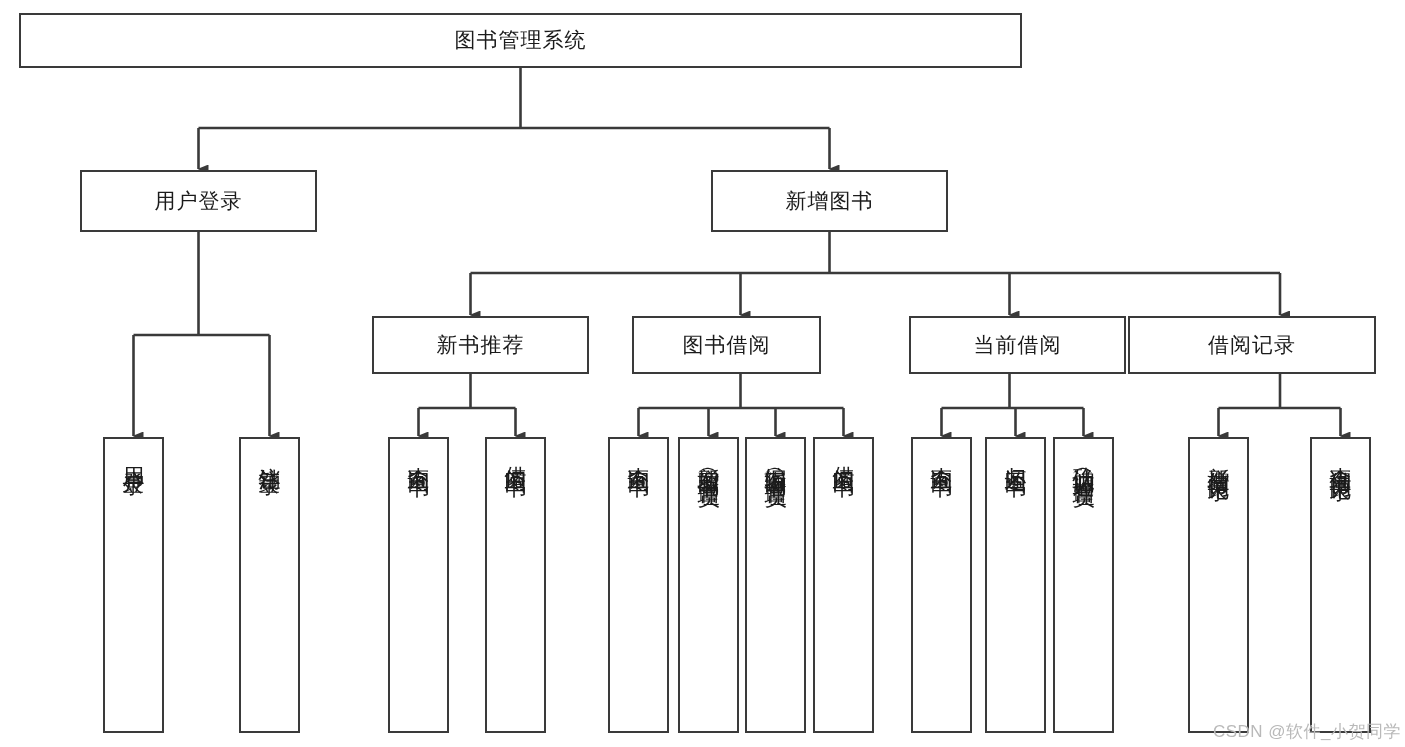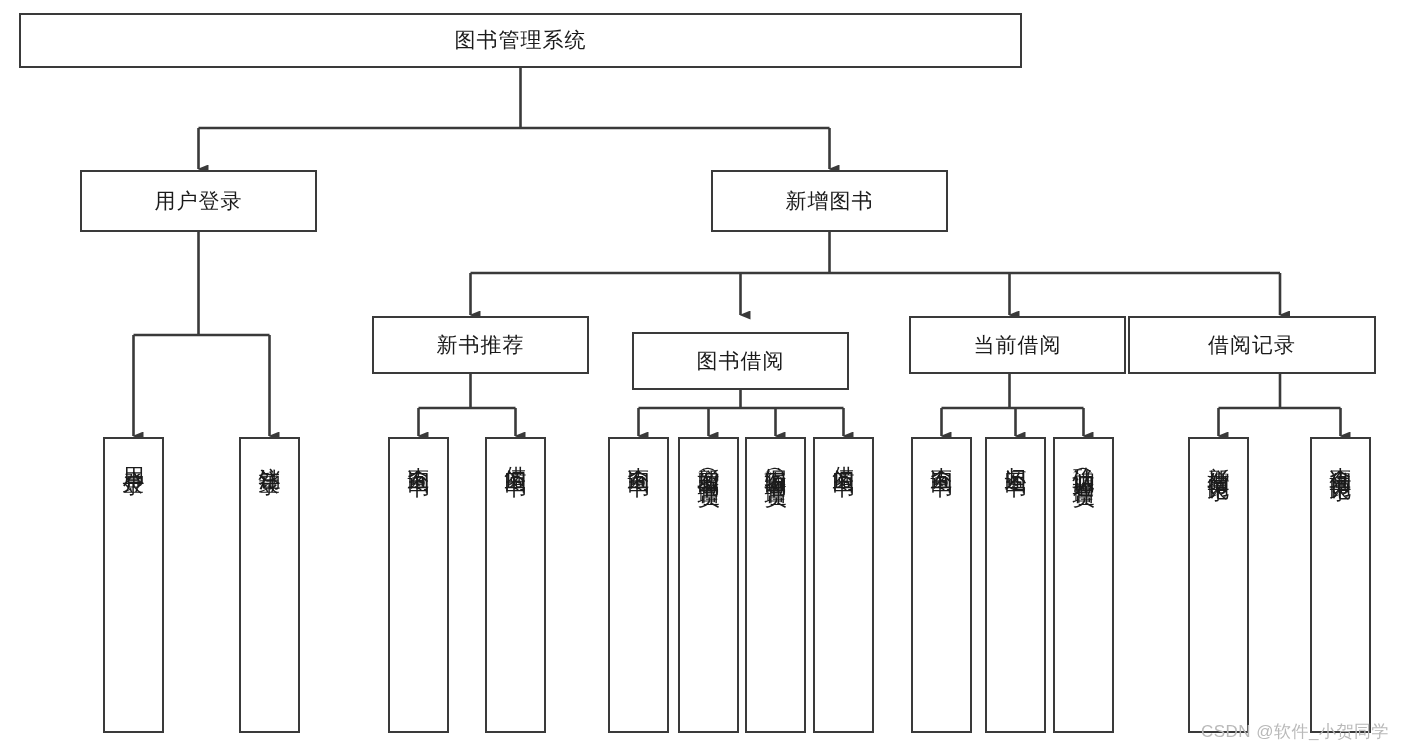--- a/index.html
+++ b/index.html
@@ -56,21 +56,21 @@
   .node.vertical .node-label {
     writing-mode: vertical-rl;
     text-orientation: upright;
     font-size: 22px;
     letter-spacing: 3px;
     line-height: 1;
     white-space: pre-line;
   }
   #watermark {
     position: absolute;
-    right: 16px;
+    right: 4px;
     bottom: 4px;
     font-size: 17px;
     color: #b9b9b9;
     letter-spacing: 0.5px;
     white-space: nowrap;
   }
 </style>
 </head>
 <body>
 
@@ -126,21 +126,21 @@
   <div class="node horizontal" style="left: 80px; top: 170px; width: 237px; height: 62px;">
     <span class="node-label">用户登录</span>
   </div>
   <div class="node horizontal" style="left: 711px; top: 170px; width: 237px; height: 62px;">
     <span class="node-label">新增图书</span>
   </div>
 
   <div class="node horizontal" style="left: 372px; top: 316px; width: 217px; height: 58px;">
     <span class="node-label">新书推荐</span>
   </div>
-  <div class="node horizontal" style="left: 632px; top: 316px; width: 217px; height: 58px; margin-top: 16px;">
+  <div class="node horizontal" style="left: 632px; top: 316px; width: 189px; height: 58px;">
     <span class="node-label">图书借阅</span>
   </div>
   <div class="node horizontal" style="left: 901px; top: 316px; width: 217px; height: 58px; margin-left: 8px;">
     <span class="node-label">当前借阅</span>
   </div>
   <div class="node horizontal" style="left: 1128px; top: 316px; width: 248px; height: 58px;">
     <span class="node-label">借阅记录</span>
   </div>
 
   <div class="node vertical" style="left: 103px; top: 437px; width: 61px; height: 296px;">

